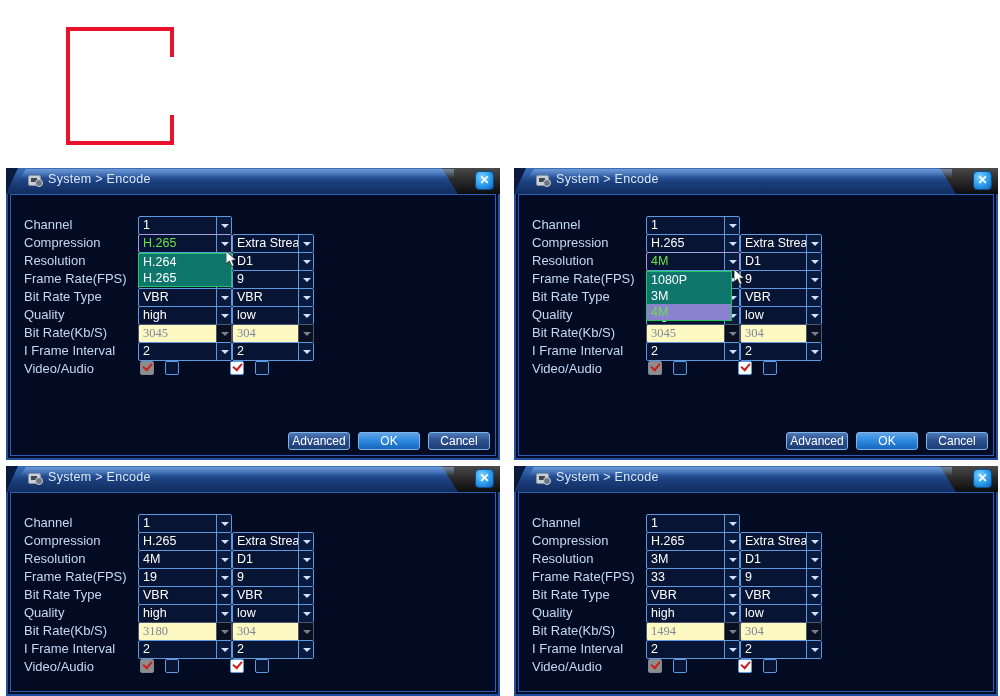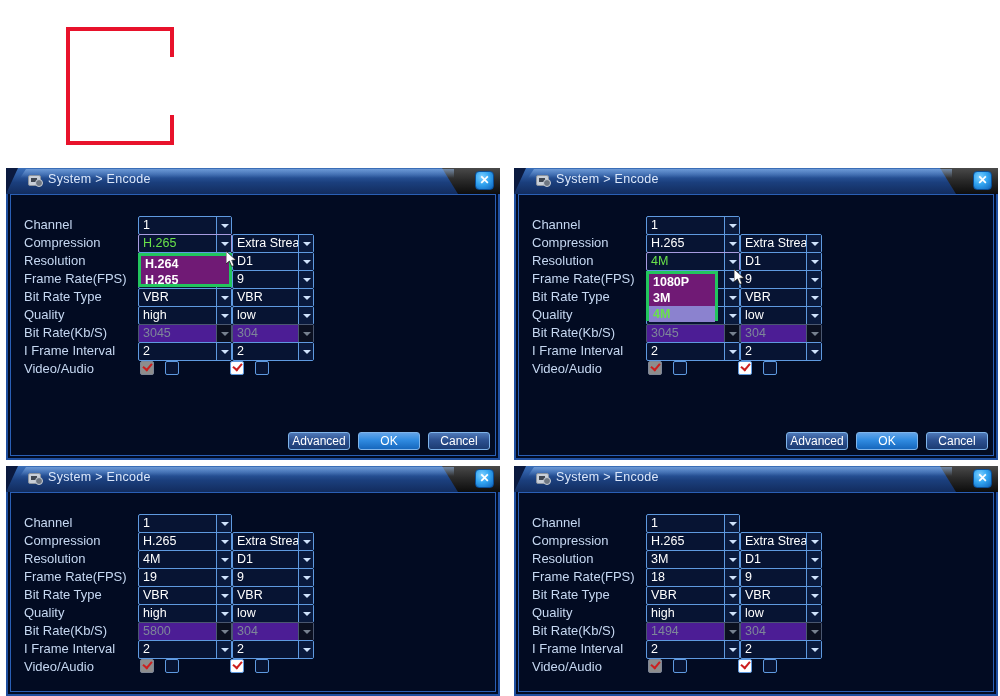--- a/index.html
+++ b/index.html
@@ -99,31 +99,31 @@
   .field .arrow {
     position: absolute; right: 0; top: 0; width: 15px; height: 17px;
     border-left: 1px solid #5f9ae0;
     background: #0a1a3d;
   }
   .field .arrow:after {
     content: ""; position: absolute; left: 4px; top: 7px;
     border-left: 4px solid transparent; border-right: 4px solid transparent;
     border-top: 4px solid #cfe2fb;
   }
-  .field.disabled { border-color: #4a5770; background: #4c1d95; }
+  .field.disabled { border-color: #4a5770; background: #fef9c3; font-family: Liberation Serif, serif; }
   .field.disabled .val { color: #7d8799; }
   .field.disabled .arrow { border-left-color: #4a5770; background: #0b1020; }
   .field.disabled .arrow:after { border-top-color: #77818f; }
   .field.open { border: 1px solid #a79ce0; }
   .field.open .val { color: #69e24a; }
 
   
   .dropdown {
     position: absolute; z-index: 30;
-    background: #701a75; border: 3px solid #22c55e; font-weight: bold;
+    background: #0f766e; border: 1px solid #22c55e;
   }
   .dropdown .opt {
     height: 16px; padding-left: 4px;
     font-size: 12.5px; color: #ffffff; line-height: 16px; white-space: nowrap;
   }
   .dropdown .opt.sel { background: #8b82cf; color: #69e24a; }
 
   
   .cbx {
     position: absolute; width: 14px; height: 14px;
@@ -380,21 +380,21 @@
               <span class="arrow"></span>
             </div>
           </div>
           <div class="row" style="top:166px">
             <span class="lbl">Video/Audio</span>
             <span class="cbx gray" style="left:116px;top:1px"></span>
             <span class="cbx" style="left:141px;top:1px"></span>
             <span class="cbx checked" style="left:206px;top:1px"></span>
             <span class="cbx" style="left:231px;top:1px"></span>
           </div>
-          <div class="dropdown" style="left:130px;top:77px;width:72px;height:50px">
+          <div class="dropdown" style="left:130px;top:77px;width:86px;height:50px">
             <div class="opt">1080P</div>
             <div class="opt">3M</div>
             <div class="opt sel">4M</div>
           </div>
           <div class="cursor" style="left:218px;top:75px"><svg width="12" height="18" viewBox="0 0 12 18">
               <polygon points="0,0 0,13 3.4,10 5.7,15.5 8,14.5 5.8,9.3 10,9.1" fill="#ffffff" stroke="#1a1a1a" stroke-width="0.8"></polygon>
             </svg></div>
           <div>
             <span class="btn" style="left:270px;top:238px;width:62px">Advanced</span>
             <span class="btn primary" style="left:340px;top:238px;width:62px">OK</span>
@@ -471,21 +471,21 @@
               <span class="arrow"></span>
             </div>
             <div class="field" style="left:208px;top:0;width:82px">
               <span class="val">low</span>
               <span class="arrow"></span>
             </div>
           </div>
           <div class="row" style="top:130px">
             <span class="lbl">Bit Rate(Kb/S)</span>
             <div class="field disabled" style="left:114px;top:0;width:94px">
-              <span class="val">5800</span>
+              <span class="val">3180</span>
               <span class="arrow"></span>
             </div>
             <div class="field disabled" style="left:208px;top:0;width:82px">
               <span class="val">304</span>
               <span class="arrow"></span>
             </div>
           </div>
           <div class="row" style="top:148px">
             <span class="lbl">I Frame Interval</span>
             <div class="field" style="left:114px;top:0;width:94px">
@@ -542,21 +542,21 @@
               <span class="arrow"></span>
             </div>
             <div class="field" style="left:208px;top:0;width:82px">
               <span class="val">D1</span>
               <span class="arrow"></span>
             </div>
           </div>
           <div class="row" style="top:76px">
             <span class="lbl">Frame Rate(FPS)</span>
             <div class="field" style="left:114px;top:0;width:94px">
-              <span class="val">18</span>
+              <span class="val">33</span>
               <span class="arrow"></span>
             </div>
             <div class="field" style="left:208px;top:0;width:82px">
               <span class="val">9</span>
               <span class="arrow"></span>
             </div>
           </div>
           <div class="row" style="top:94px">
             <span class="lbl">Bit Rate Type</span>
             <div class="field" style="left:114px;top:0;width:94px">

